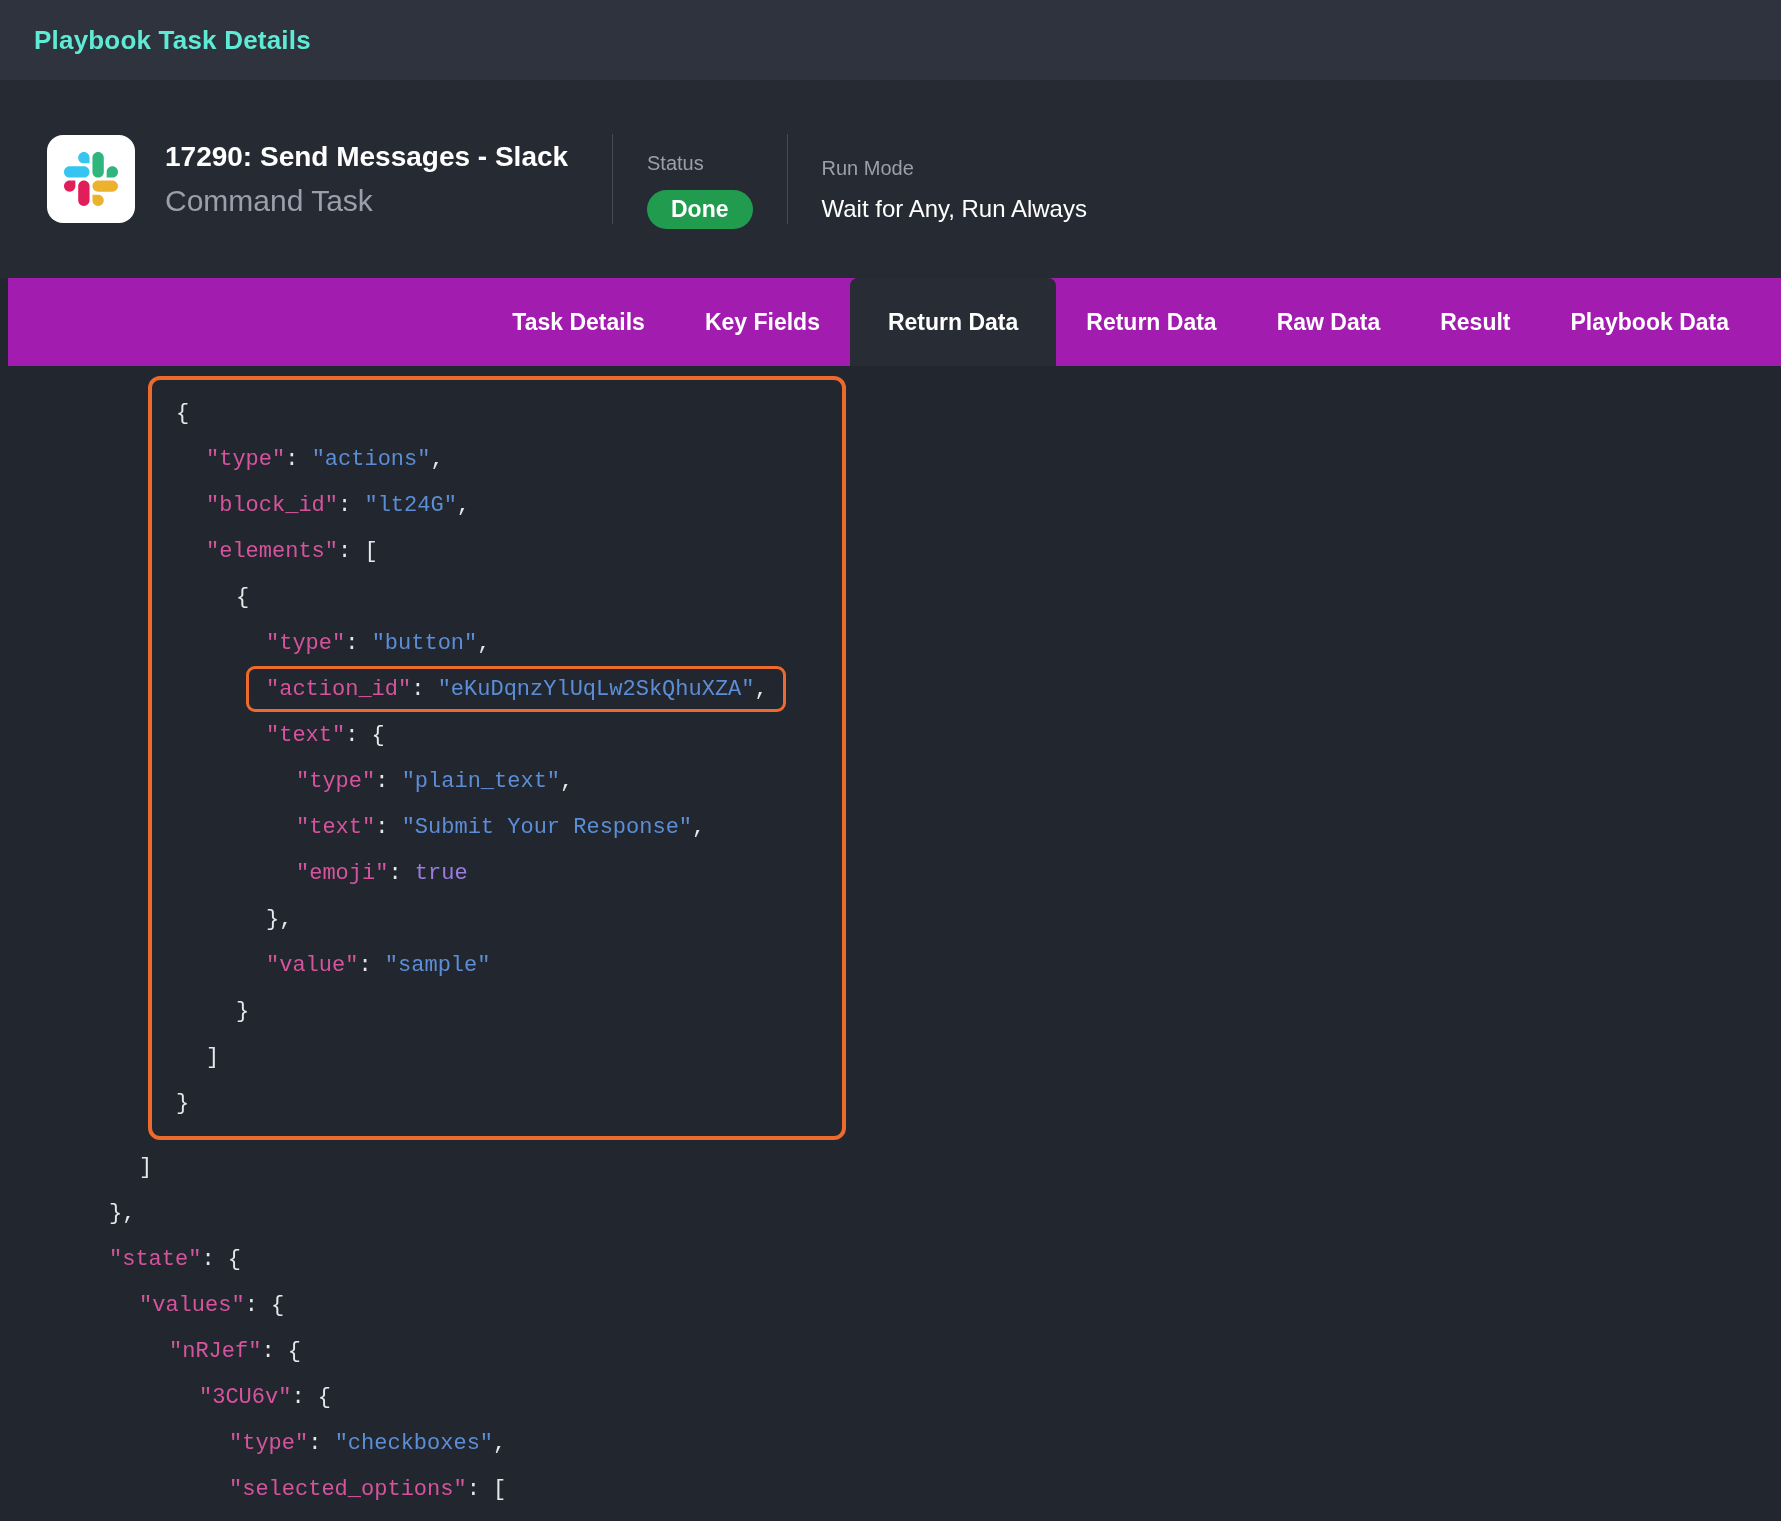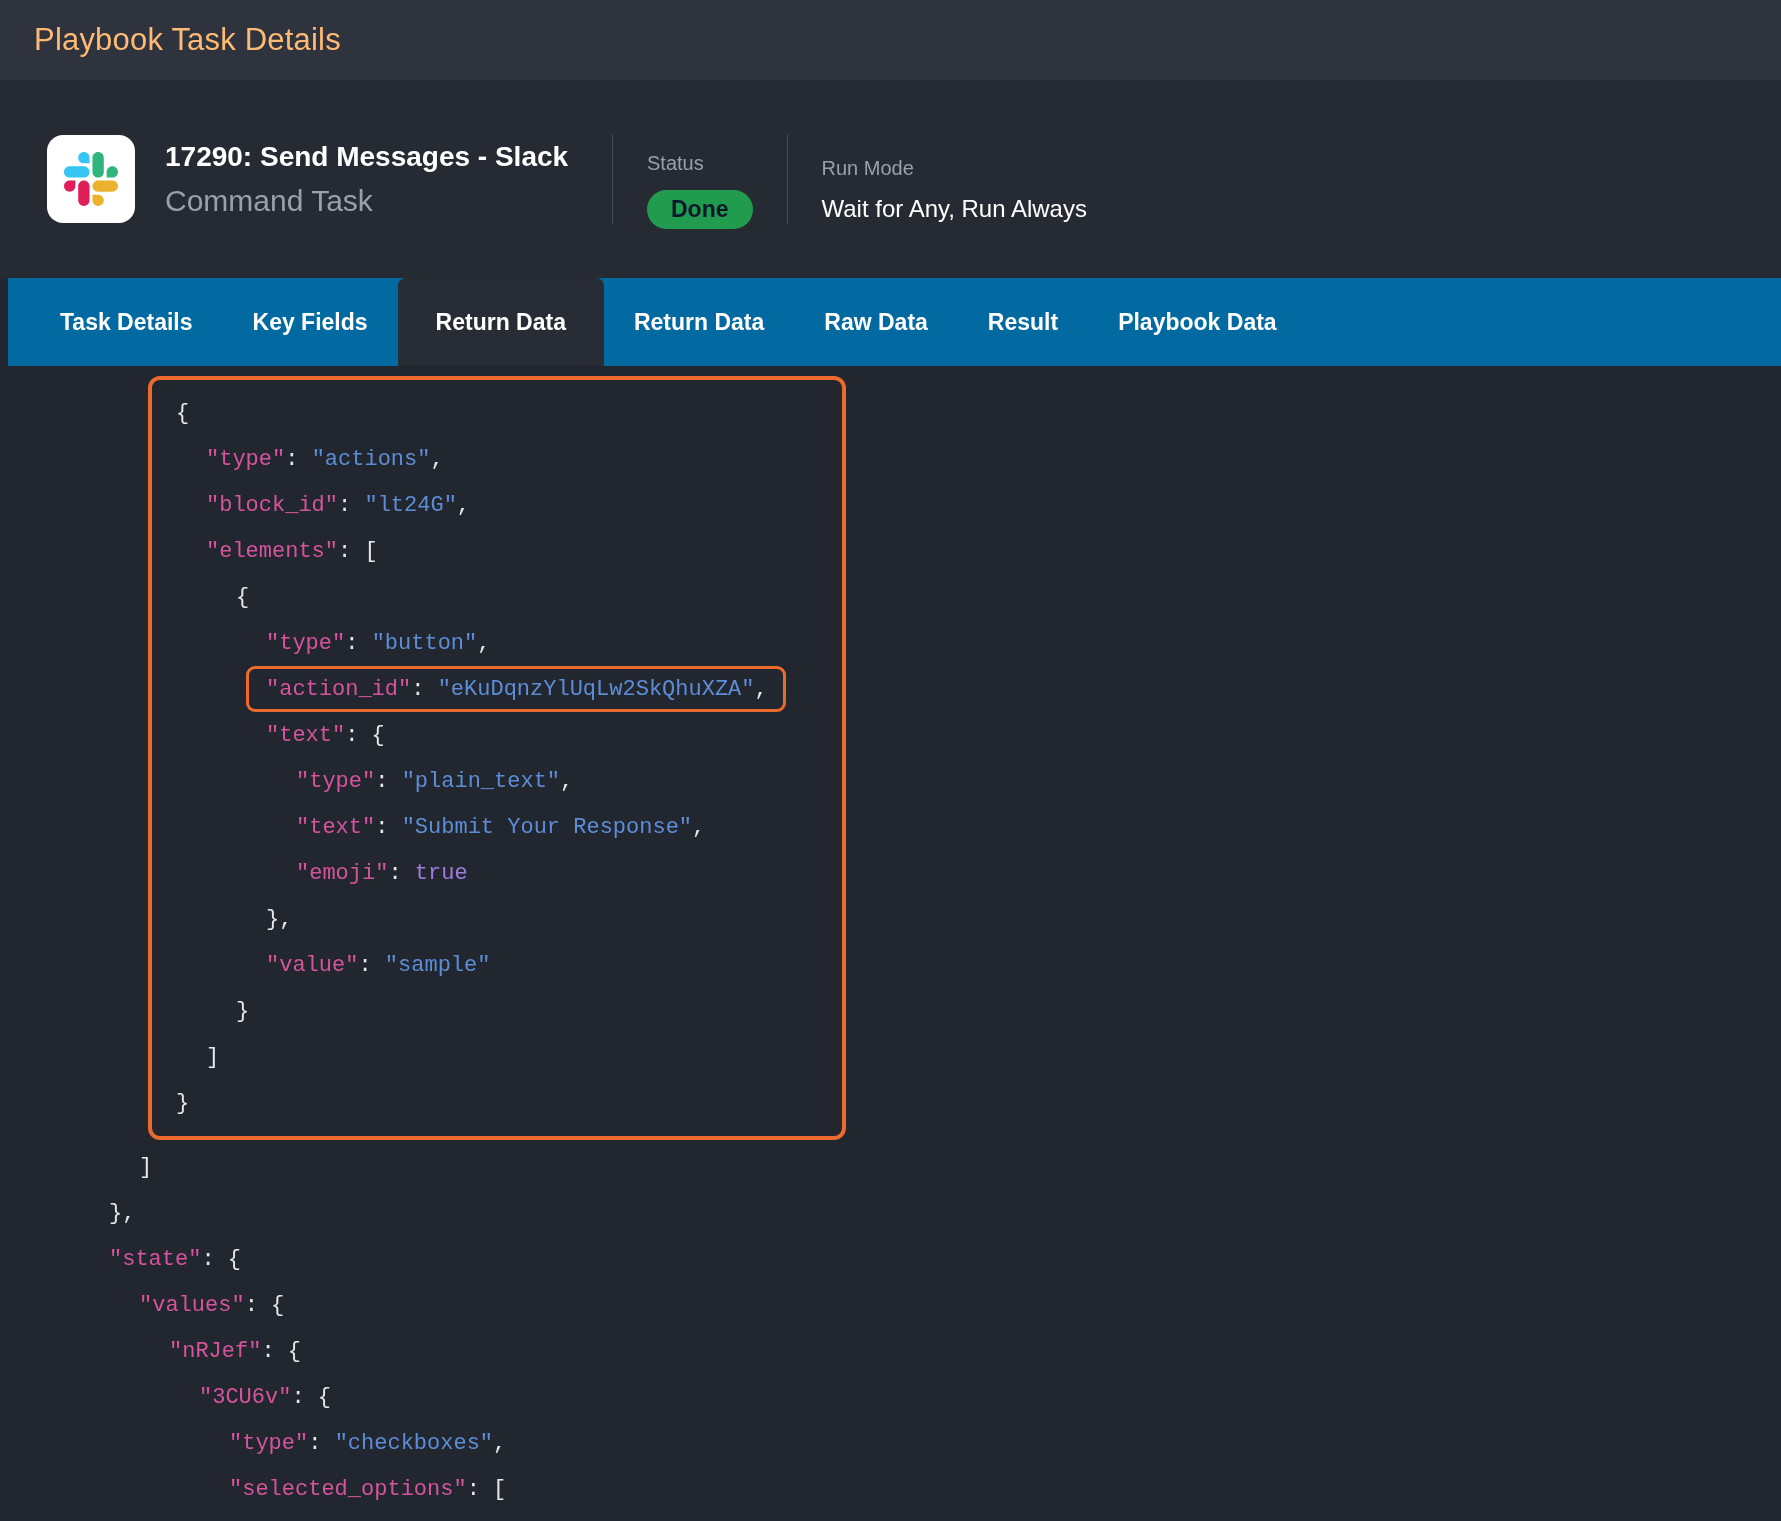--- a/index.html
+++ b/index.html
@@ -19,23 +19,23 @@
   }
   
   .topbar{
     height:80px;
     background:#2f333d;
     display:flex;
     align-items:center;
     padding-left:34px;
   }
   .topbar h1{
-    font-size:31px;
-    font-weight:normal;
-    color:#fdba74;
+    font-size:26px;
+    font-weight:bold;
+    color:#5eead4;
     letter-spacing:.2px;
   }
   
   .task-header{
     height:198px;
     background:#262a33;
     display:flex;
     align-items:center;
     padding-left:47px;
   }
@@ -77,33 +77,33 @@
     color:#99a0ab;
     margin-bottom:15px;
   }
   .meta-value{
     font-size:24px;
     color:#ffffff;
   }
   .status-badge{
     display:inline-block;
     background:var(--green);
-    color:#0f172a;
+    color:#ffffff;
     font-size:23px;
     font-weight:bold;
     padding:6px 24px;
     border-radius:22px;
   }
   
   .tabbar{
     height:88px;
-    background:#0369a1;
+    background:#a21caf;
     display:flex;
     align-items:stretch;
-    justify-content:flex-start;
+    justify-content:flex-end;
     padding:0 22px;
     margin-left:8px;
   }
   .tab{
     display:flex;
     align-items:center;
     padding:0 30px;
     font-size:23px;
     font-weight:bold;
     color:#ffffff;

